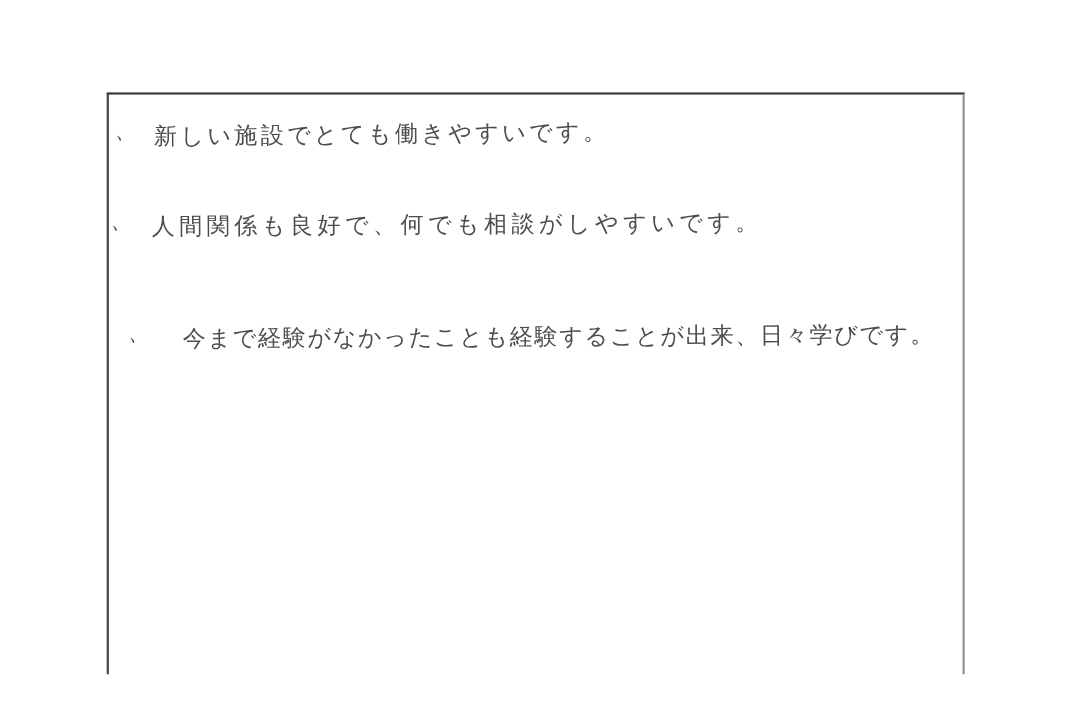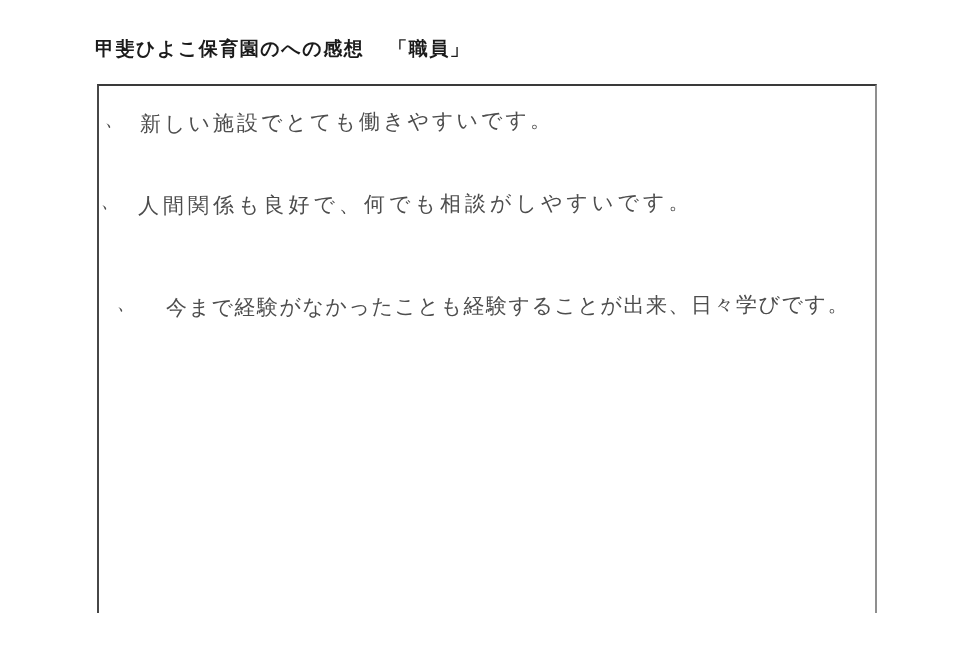--- a/index.html
+++ b/index.html
@@ -82,23 +82,20 @@
     transform: rotate(-0.3deg);
   }
   .line-3 .hw-bullet { margin-right: 28px; }
   .line-3 .hw-text { letter-spacing: 1.5px; }
 </style>
 </head>
 <body>
 
 <div class="page">
 
-  <div class="doc-title">
-    <span>甲斐ひよこ保育園のへの感想</span><span class="title-gap"></span><span>「職員」</span>
-  </div>
 
   <div class="comment-box">
 
     <div class="hw-line line-1">
       <span class="hw-bullet">、</span>
       <span class="hw-text">新しい施設でとても働きやすいです。</span>
     </div>
 
     <div class="hw-line line-2">
       <span class="hw-bullet">、</span>

